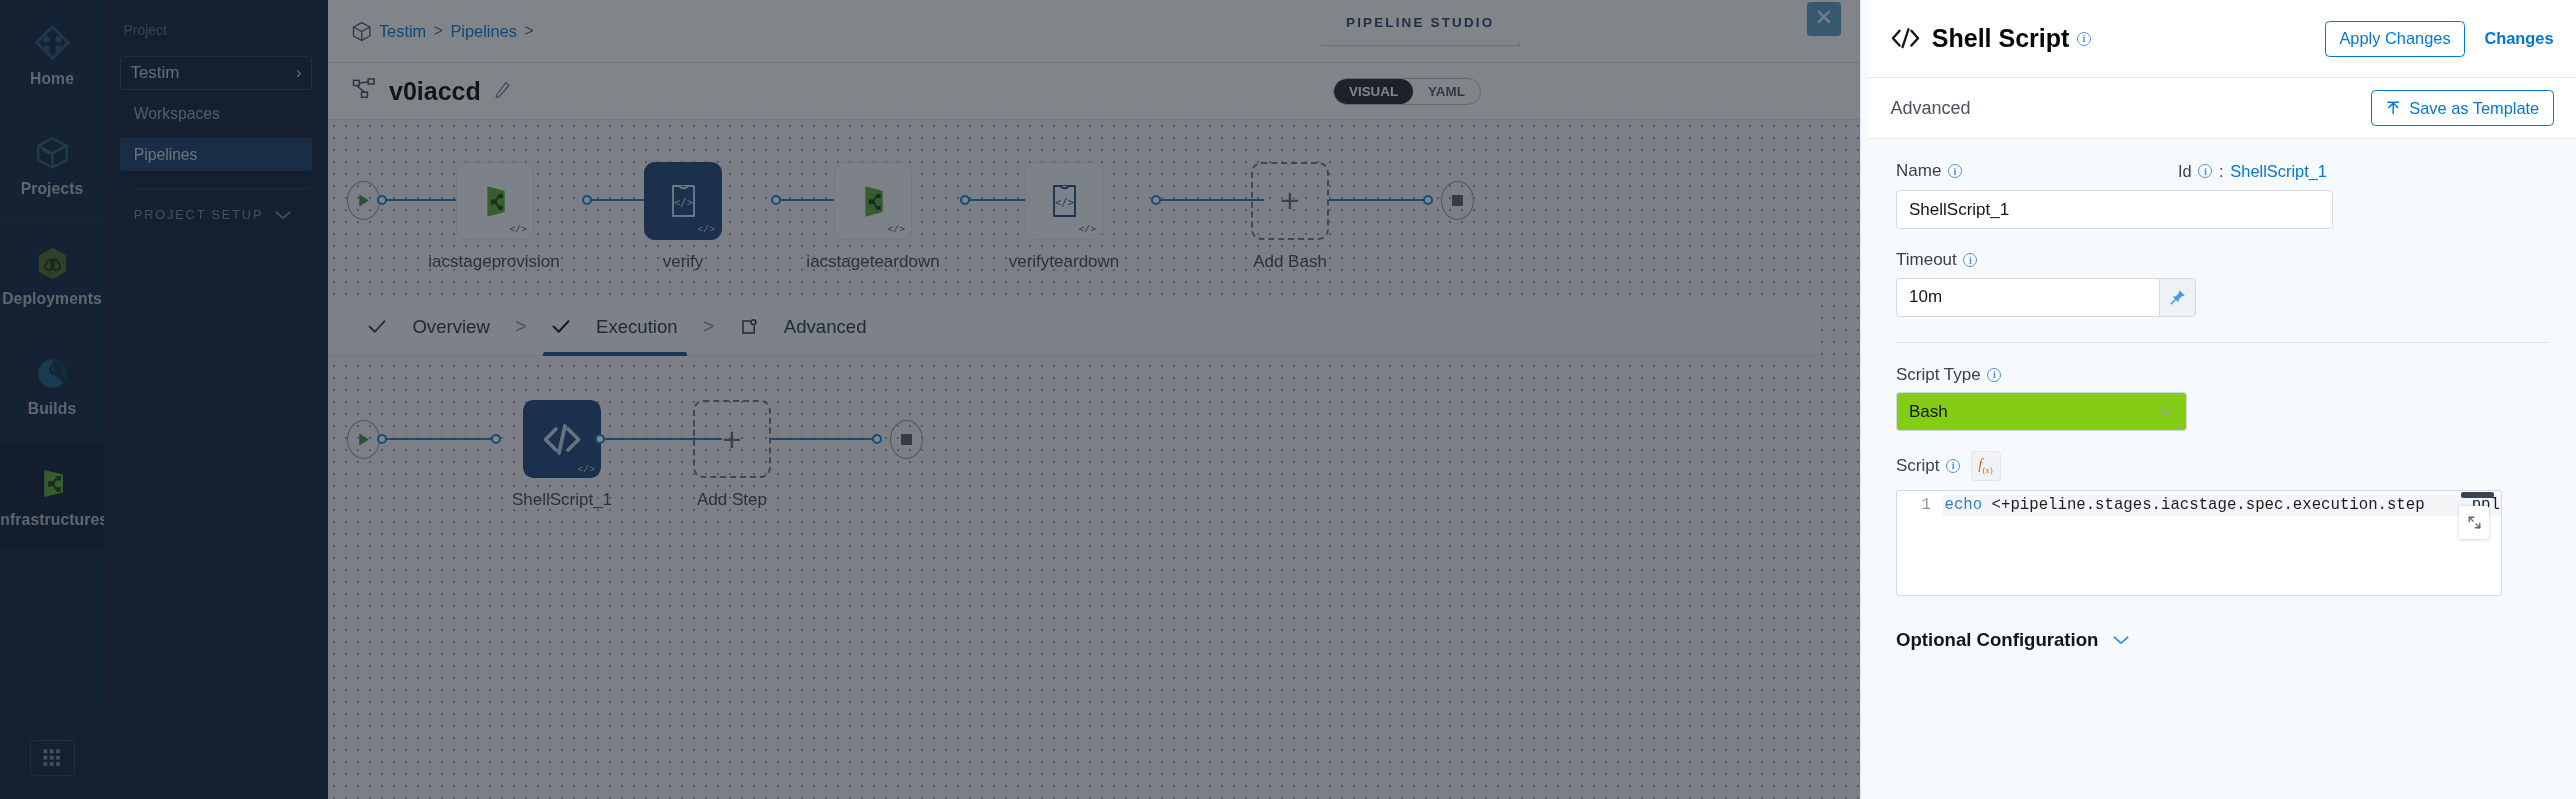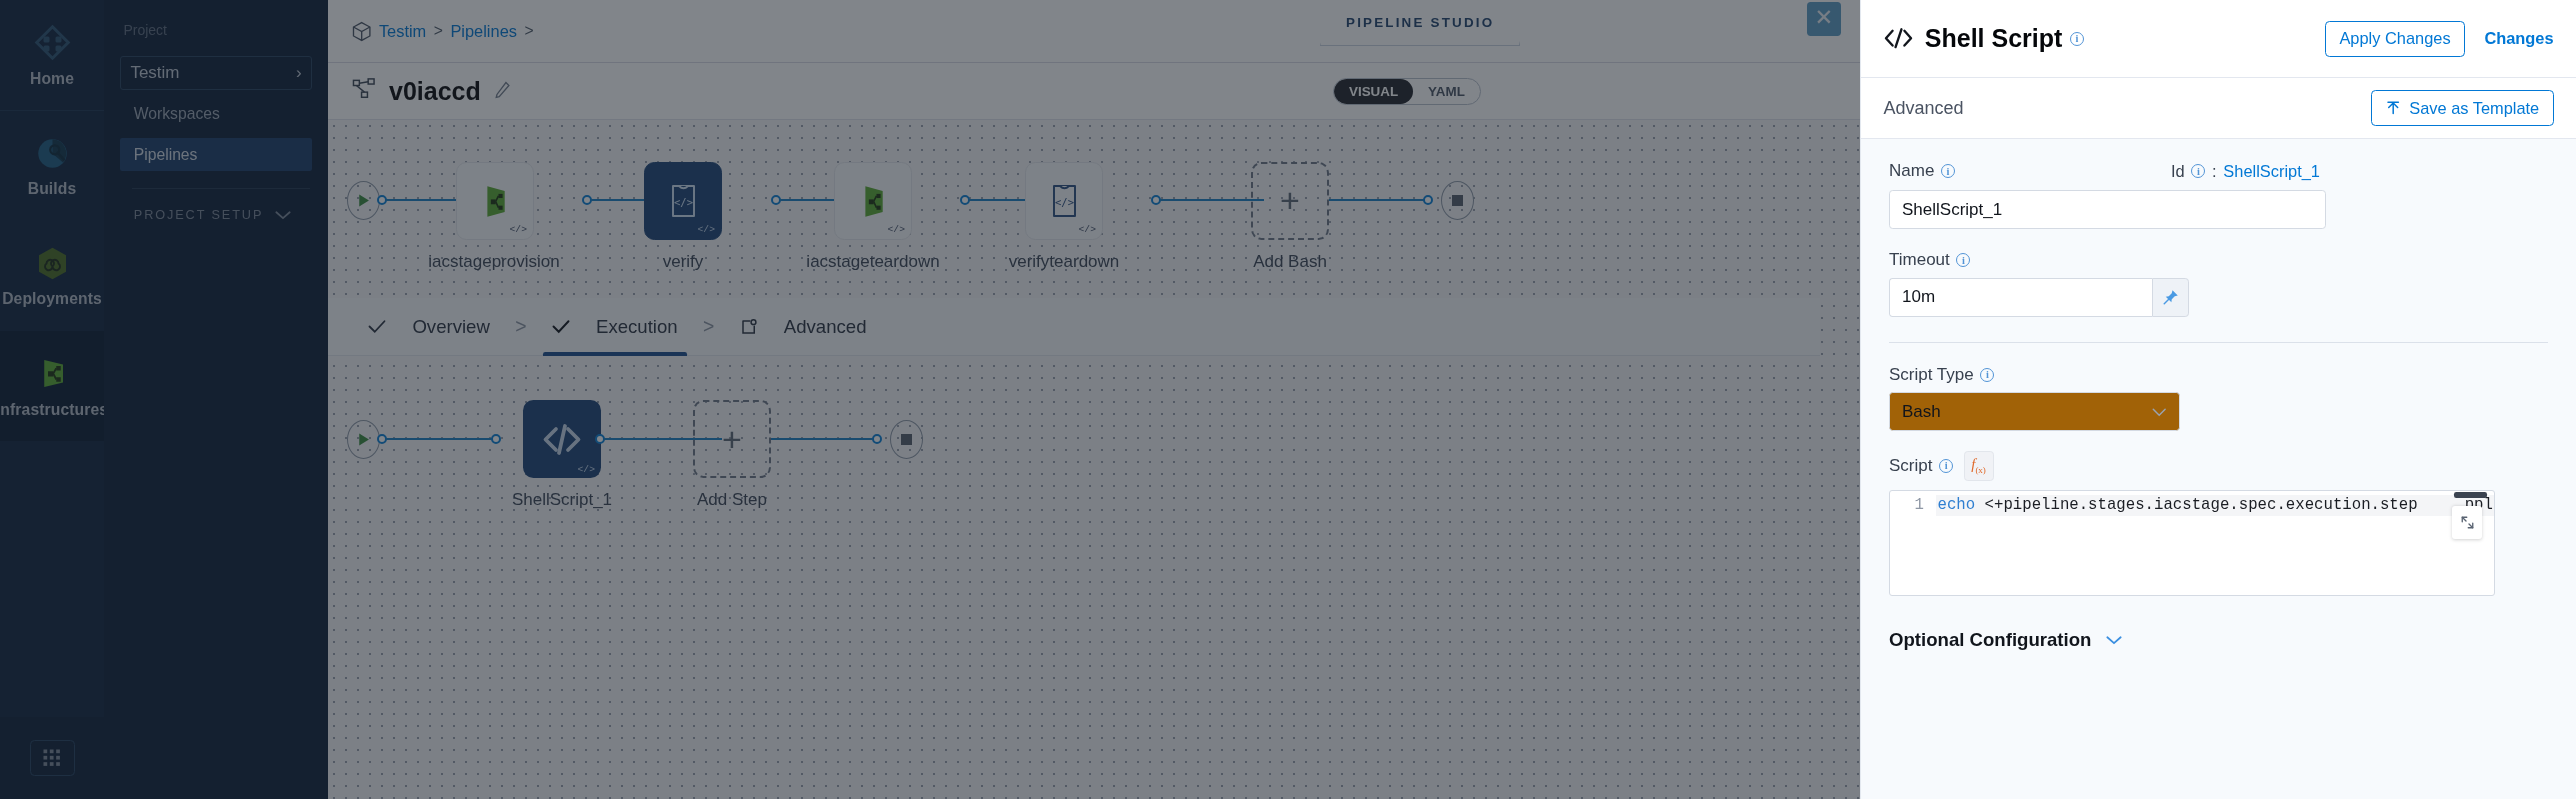--- a/index.html
+++ b/index.html
@@ -209,21 +209,21 @@
   .scrim {
     position:absolute; left: 0; top: 0; width: 1860px; height: 799px;
     background: rgba(26,32,41,.55); pointer-events:none; z-index: 40;
   }
 
   
   .panel {
     position:absolute; right:0; top:0; width: 716px; height: 799px;
     background:#f7fafd; z-index: 60;
     border-left: 0.7px solid #e3e8ef;
-    display:flex; flex-direction:column;
+    display:flex; flex-direction:column;padding-left:7px;
   }
   .panel-head {
     height: 78px; background:#ffffff; display:flex; align-items:center;
     padding: 0 22.4px; border-bottom: 0.7px solid #e3e7ef;
   }
   .panel-title {
     font-size: 25px; font-weight:700; color:#05070a; margin-left: 10.4px;
   }
   .panel-head .spacer { flex: 1; }
   .btn-outline {
@@ -281,21 +281,21 @@
   .pin-box {
     width: 37px; height: 39px; background:#eef2f7; border:0.7px solid #d4dae3;
     border-radius: 0 3.7px 3.7px 0; display:flex; align-items:center;
     justify-content:center; cursor:pointer;
   }
 
   .hr { height:0.7px; background:#dbe1ea; margin: 25px 0 22.4px 0; }
 
   .select-box {
     width: 291px; height: 39px; border:0.7px solid #d4dae3; border-radius:3.7px;
-    background:#a16207; display:flex; align-items:center; justify-content:space-between;
+    background:#84cc16; display:flex; align-items:center; justify-content:space-between;
     padding: 0 12px; font-size: 17px; color:#11151c; cursor:pointer;
   }
 
   .script-head { display:flex; align-items:center; gap: 10.4px; margin-bottom: 9px; }
   .fx-btn {
     width: 30px; height: 30px; background:#f0f2f6; border:0.7px solid #e2e6ec;
     border-radius:3.7px; display:flex; align-items:center; justify-content:center;
     color:#e06a2b; font-size:15px; font-style:italic; cursor:pointer;
     font-family:"Liberation Serif", serif;
   }
@@ -344,39 +344,48 @@
       <svg class="ico" viewBox="0 0 52 52">
         <path d="M26 5 L47 26 L26 47 L5 26 Z" fill="none" stroke="#2c5272" stroke-width="4"></path>
         <rect x="14" y="18" width="8" height="8" rx="2" fill="#2c5272"></rect>
         <rect x="30" y="18" width="8" height="8" rx="2" fill="#2c5272"></rect>
         <rect x="14" y="30" width="8" height="8" rx="2" fill="#2c5272"></rect>
         <rect x="30" y="30" width="8" height="8" rx="2" fill="#2c5272"></rect>
       </svg>
       <div class="rail-label">Home</div>
     </div>
 
+    <div class="rail-item">
+      <svg class="ico" viewBox="0 0 52 52">
+        <path d="M26 7 L45 17 L45 36 L26 46 L7 36 L7 17 Z" fill="none" stroke="#2b5f74" stroke-width="3"></path>
+        <path d="M7 17 L26 27 L45 17" fill="none" stroke="#2b5f74" stroke-width="3"></path>
+        <path d="M26 27 L26 46" fill="none" stroke="#2b5f74" stroke-width="3"></path>
+        <path d="M14 23 L22 27" stroke="#2b5f74" stroke-width="3" stroke-linecap="round"></path>
+      </svg>
+      <div class="rail-label">Projects</div>
+    </div>
 
     <div class="rail-sep"></div>
+
+    <div class="rail-item">
+      <svg class="ico" viewBox="0 0 52 52">
+        <path d="M26 5 L44 15 L44 37 L26 47 L8 37 L8 15 Z" fill="#4a6b23"></path>
+        <path d="M18 26 a5 5 0 1 1 8 4 a5 5 0 1 0 8 -4 a5 5 0 1 0 -8 4 a5 5 0 1 1 -8 -4 Z" fill="none" stroke="#1c2b18" stroke-width="2.6"></path>
+      </svg>
+      <div class="rail-label">Deployments</div>
+    </div>
 
     <div class="rail-item">
       <svg class="ico" viewBox="0 0 52 52">
         <circle cx="26" cy="26" r="19" fill="#1d5b80"></circle>
         <path d="M26 26 L26 7 A19 19 0 0 1 40 38 Z" fill="#11354c"></path>
         <circle cx="29" cy="21" r="6" fill="none" stroke="#0d2a3c" stroke-width="3"></circle>
         <path d="M33 25 L41 34" stroke="#0d2a3c" stroke-width="3.5" stroke-linecap="round"></path>
       </svg>
       <div class="rail-label">Builds</div>
-    </div>
-
-    <div class="rail-item">
-      <svg class="ico" viewBox="0 0 52 52">
-        <path d="M26 5 L44 15 L44 37 L26 47 L8 37 L8 15 Z" fill="#4a6b23"></path>
-        <path d="M18 26 a5 5 0 1 1 8 4 a5 5 0 1 0 8 -4 a5 5 0 1 0 -8 4 a5 5 0 1 1 -8 -4 Z" fill="none" stroke="#1c2b18" stroke-width="2.6"></path>
-      </svg>
-      <div class="rail-label">Deployments</div>
     </div>
 
 
     <div class="rail-sep"></div>
 
     <div class="rail-item dim">
       <svg class="ico" viewBox="0 0 52 52">
         <path d="M15 8 L40 14 L40 38 L15 44 Z" fill="#5aa832"></path>
         <rect x="20" y="23" width="7" height="7" fill="#1d3310"></rect>
         <rect x="31" y="16" width="6" height="6" fill="#1d3310"></rect>

